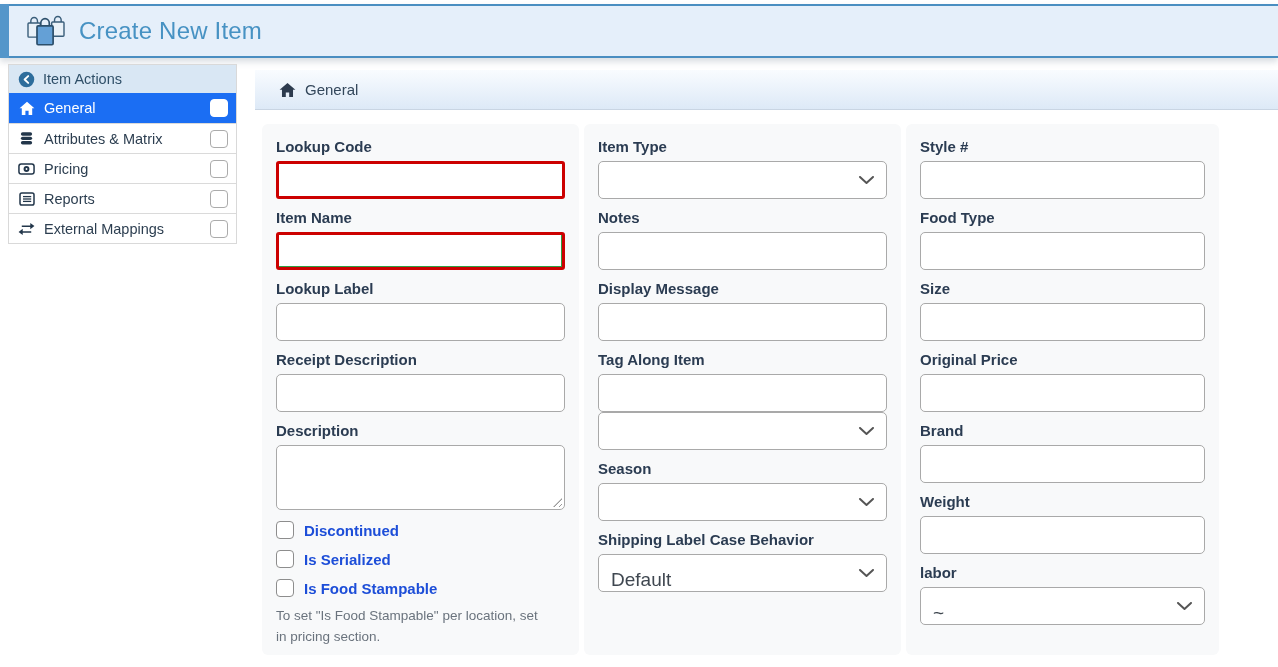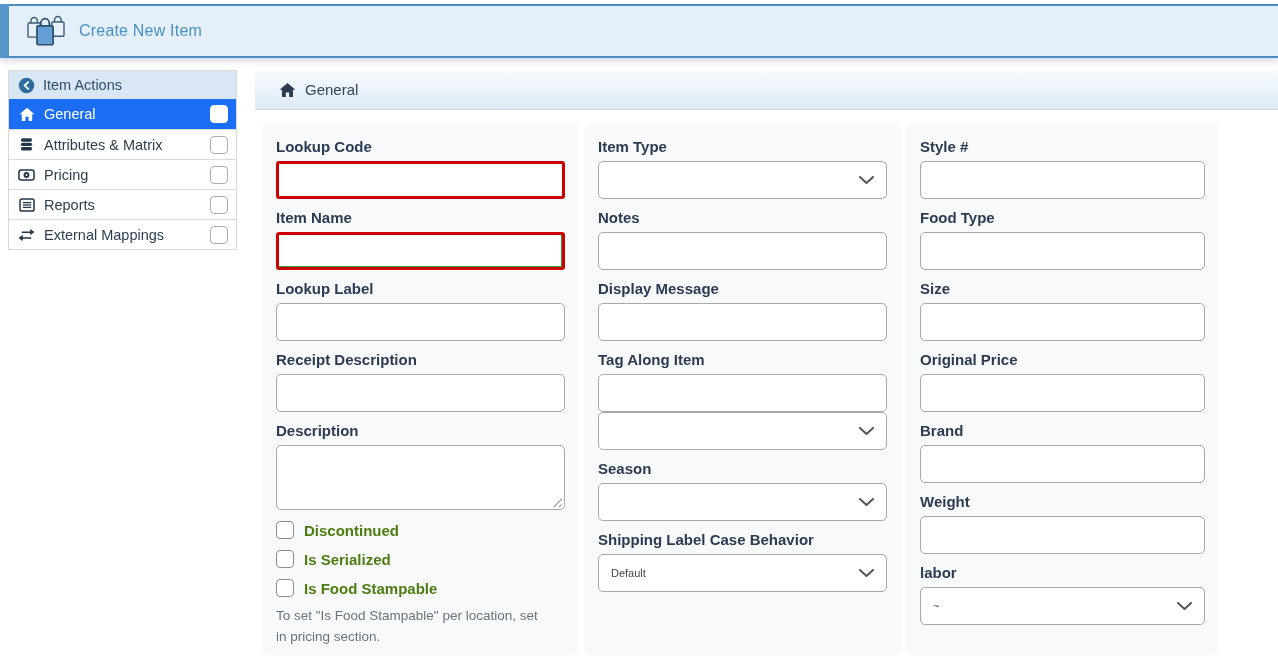--- a/index.html
+++ b/index.html
@@ -10,24 +10,24 @@
   
   .app-header {
     position:absolute; left:0; top:4px; width:1278px; height:54px;
     background:#e5effa;
     border-top:2px solid #4a8ec1; border-bottom:2px solid #4a8ec1;
     box-shadow:0 4px 6px rgba(90,110,130,.22);
     display:flex; align-items:center; padding-left:26px;
   }
   .accent-bar { position:absolute; left:0; top:-2px; bottom:-2px; width:9px; background:#5496ca; }
   .bags-icon { width:40px; height:36px; margin-right:13px; flex:0 0 auto; }
-  .page-title { font-size:16px; color:#4792c3; letter-spacing:.2px; }
-
-  
-  .sidebar { position:absolute; left:8px; top:70px; width:229px; border:1px solid #d9d9d9; background:#fff; }
+  .page-title { font-size:24px; color:#4792c3; letter-spacing:.2px; }
+
+  
+  .sidebar { position:absolute; left:8px; top:64px; width:229px; border:1px solid #d9d9d9; background:#fff; }
   .sidebar-header {
     height:28px; background:#d9e7f4; display:flex; align-items:center;
     padding-left:9px; gap:8px; color:#2f4f68; font-size:14.5px;
   }
   .sidebar-item {
     height:30px; display:flex; align-items:center; padding-left:9px; gap:9px;
     background:#fff; border-top:1px solid #dadada; color:#2c3e50; font-size:14.5px; cursor:pointer;
   }
   .sidebar-item:first-of-type { border-top:none; }
   .sidebar-item .s-icon { width:17px; height:17px; display:flex; align-items:center; justify-content:center; color:#22364a; flex:0 0 auto; }
@@ -65,28 +65,28 @@
   textarea.f-input { height:65px; padding-top:7px; resize:none; }
   .ta-wrap { position:relative; }
   .ta-wrap::after {
     content:""; position:absolute; right:3px; bottom:3px; width:9px; height:9px; pointer-events:none;
     background:repeating-linear-gradient(135deg, transparent 0 2.5px, #9a9a9a 2.5px 3.7px);
     clip-path:polygon(100% 0, 0 100%, 100% 100%);
   }
   .f-select {
     position:relative; width:100%; height:38px; background:#fff;
     border:1px solid #a9a9a9; border-radius:5px; cursor:pointer;
-    display:flex; align-items:center; padding:0 34px 0 12px;
-    font-size:11px; color:#3f4750;
+    display:flex; align-items:flex-end; padding:0 34px 0 12px;
+    font-size:19px; color:#3f4750;
   }
   .f-select .chev { position:absolute; right:11px; top:50%; margin-top:-4px; width:17px; height:9px; }
 
   .cb-row { display:flex; align-items:center; gap:10px; margin-top:11px; }
   .cb-row:first-of-type { margin-top:12px; }
-  .cb-row .cb-label { font-size:15px; font-weight:bold; color:#4d7c0f; }
+  .cb-row .cb-label { font-size:15px; font-weight:bold; color:#1d4ed8; }
   .cb-box { width:18px; height:18px; border:1px solid #8d8d8d; border-radius:4px; background:#fff; cursor:pointer; flex:0 0 auto; }
 
   .note { margin-top:8px; font-size:13.5px; line-height:21px; color:#6a737d; width:272px; }
 </style>
 </head>
 <body>
 
 <div class="screen">
 
   <div class="app-header">

